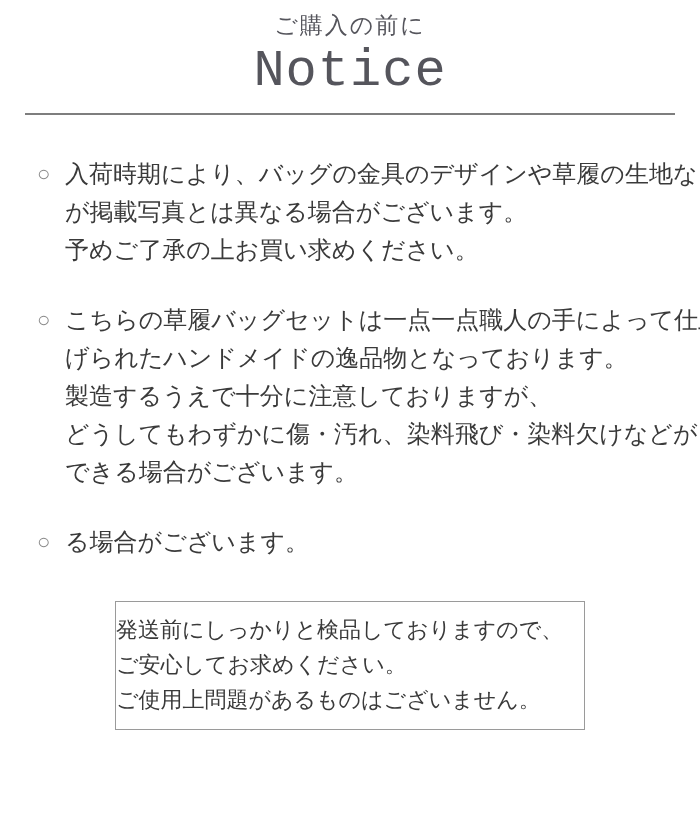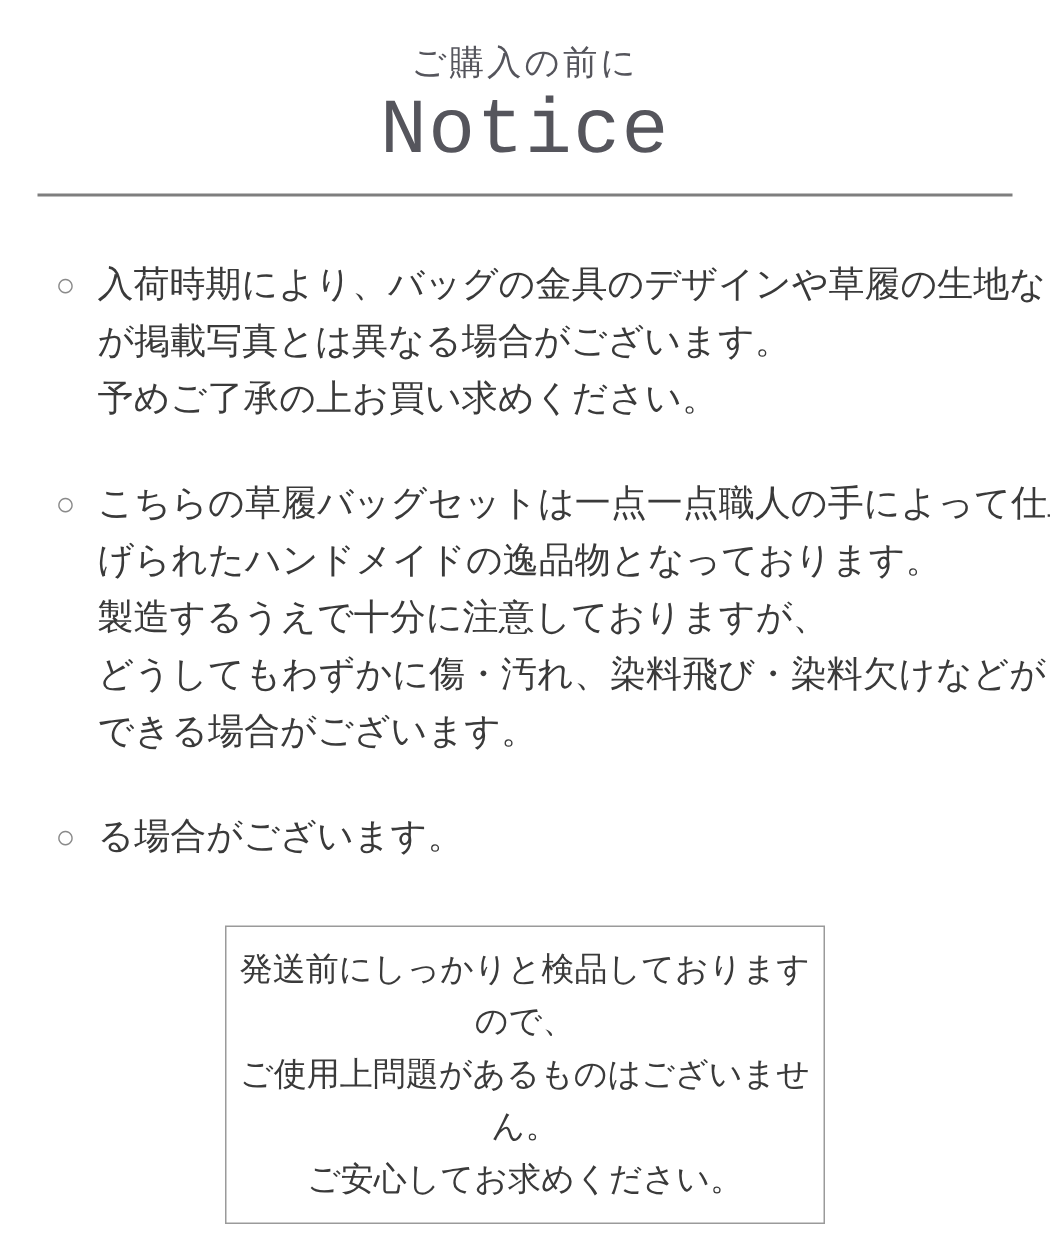--- a/index.html
+++ b/index.html
@@ -12,21 +12,21 @@
     overflow: hidden;
   }
   .page {
     width: 700px;
     height: 832px;
     background: var(--bg-color, #ffffff);
     overflow: hidden;
   }
   .header {
     text-align: center;
-    padding-top: 26px;
+    padding-top: 10px;
   }
   .subtitle {
     font-family: "Liberation Serif", "DejaVu Serif", serif;
     font-size: 23px;
     letter-spacing: 2px;
     color: var(--heading-color, #55555c);
   }
   .title {
     font-family: Liberation Mono, monospace;
     font-size: 52px;
@@ -56,25 +56,24 @@
   .marker {
     flex: 0 0 28px;
     width: 28px;
     font-size: 22px;
     line-height: 38px;
     color: var(--bullet-color, #8a8a8a);
   }
   .notice-text { flex: 1 1 auto; }
   .notice-text .line { white-space: nowrap; }
   .assurance-box {
-    width: 400px;
+    width: 470px;
     margin: 40px auto 0 auto;
     border: 1px solid var(--box-border-color, #9a9a9a);
     padding: 10px 0 12px 0;
-    text-align: center;
     font-size: 22px;
     line-height: 35px;
     color: var(--body-color, #3a3a3a);
   }
 </style>
 </head>
 <body style="--bg-color: #ffffff; --heading-color: #55555c; --body-color: #3a3a3a; --divider-color: #7e7e7e; --bullet-color: #8a8a8a; --box-border-color: #9a9a9a;">
 
 <div class="page">
 
@@ -107,17 +106,17 @@
       <li class="notice-item">
         <span class="marker">○</span>
         <div class="notice-text">
           <div class="line">る場合がございます。</div>
         </div>
       </li>
     </ul>
 
   <div class="assurance-box" id="assurance-box">
       <div class="line">発送前にしっかりと検品しておりますので、</div>
+      <div class="line">ご安心してお求めください。</div>
       <div class="line">ご使用上問題があるものはございません。</div>
-      <div class="line">ご安心してお求めください。</div>
     </div>
 
 </div>
 
 </body></html>

